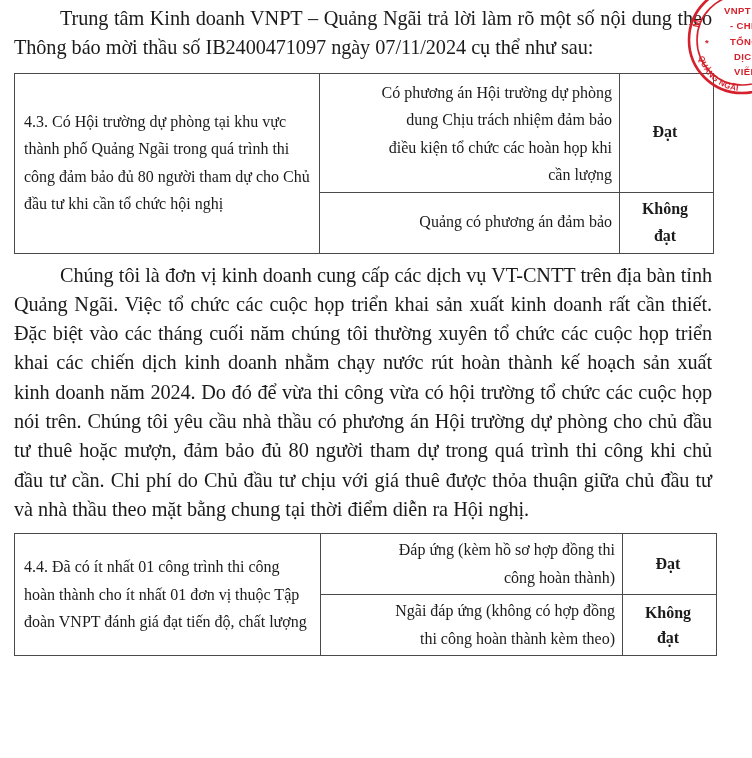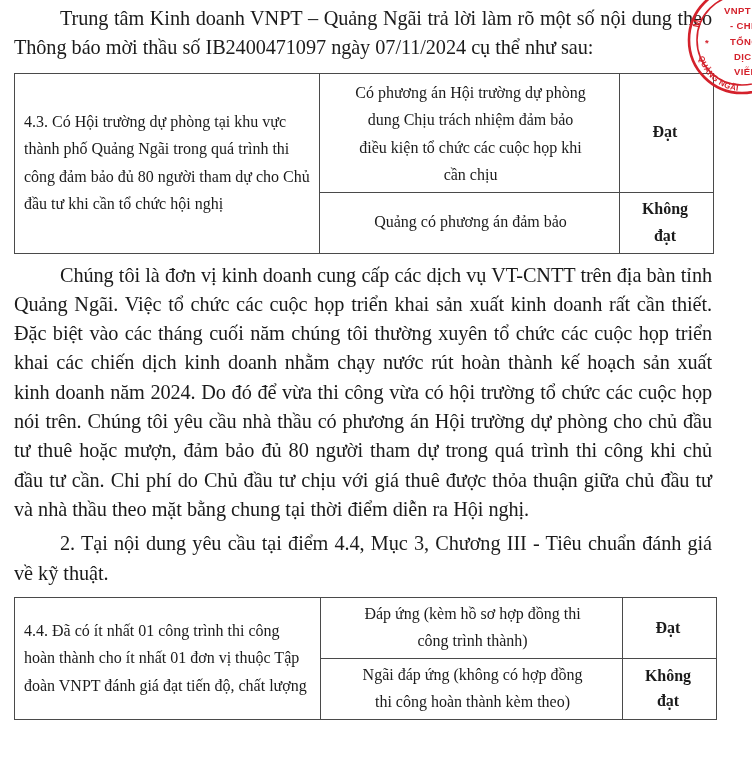--- a/index.html
+++ b/index.html
@@ -48,21 +48,21 @@
     font-size: 16px;
     line-height: 27.5px;
     color: #1b1b1b;
   }
   .crit-table td {
     border: 1.3px solid #4a4a4a;
     vertical-align: middle;
     padding: 2px 7px 3px 9px;
   }
   .crit-table td.c-desc   { text-align: left; }
-  .crit-table td.c-cond   { text-align: center; }
+  .crit-table td.c-cond   { text-align: right; }
   .crit-table td.c-result { text-align: center; font-weight: bold; padding-left: 4px; }
 
   #table-1 {
     margin: 10px 0 0 0;
     width: 699px;
   }
   #table-1 col.col-desc   { width: 305px; }
   #table-1 col.col-cond   { width: 300px; }
   #table-1 col.col-result { width: 94px; }
   #table-1 td.c-desc  { height: 146px; }
@@ -123,55 +123,54 @@
       <col class="col-desc">
         <col class="col-cond">
         <col class="col-result">
     </colgroup>
     <tbody>
       <tr class="row-pass">
         <td class="c-desc" rowspan="2">4.3. Có Hội trường dự phòng tại khu vực thành phố Quảng Ngãi trong quá trình thi công đảm bảo đủ 80 người tham dự cho Chủ đầu tư khi cần tổ chức hội nghị</td>
         <td class="c-cond">
           <span class="cell-line">Có phương án Hội trường dự phòng</span>
           <span class="cell-line">dung Chịu trách nhiệm đảm bảo</span>
-          <span class="cell-line">điều kiện tổ chức các cuộc họp khi</span>
-          <span class="cell-line">cần chịu</span>
+          <span class="cell-line">điều kiện tổ chức các hoàn họp khi</span>
+          <span class="cell-line">cần lượng</span>
         </td>
         <td class="c-result">
           <span class="cell-line">Đạt</span>
         </td>
       </tr>
       <tr class="row-fail">
         <td class="c-cond">
           <span class="cell-line">Quảng có phương án đảm bảo</span>
         </td>
         <td class="c-result">
           <span class="cell-line">Không</span>
           <span class="cell-line">đạt</span>
         </td>
       </tr>
     </tbody>
   </table>
 
   <p class="para indent" id="body-para">Chúng tôi là đơn vị kinh doanh cung cấp các dịch vụ VT-CNTT trên địa bàn tỉnh Quảng Ngãi. Việc tổ chức các cuộc họp triển khai sản xuất kinh doanh rất cần thiết. Đặc biệt vào các tháng cuối năm chúng tôi thường xuyên tổ chức các cuộc họp triển khai các chiến dịch kinh doanh nhằm chạy nước rút hoàn thành kế hoạch sản xuất kinh doanh năm 2024. Do đó để vừa thi công vừa có hội trường tổ chức các cuộc họp nói trên. Chúng tôi yêu cầu nhà thầu có phương án Hội trường dự phòng cho chủ đầu tư thuê hoặc mượn, đảm bảo đủ 80 người tham dự trong quá trình thi công khi chủ đầu tư cần. Chi phí do Chủ đầu tư chịu với giá thuê được thỏa thuận giữa chủ đầu tư và nhà thầu theo mặt bằng chung tại thời điểm diễn ra Hội nghị.</p>
 
-  <p class="para indent" id="sec2-para">2. Tại nội dung yêu cầu tại điểm 4.4, Mục 3, Chương III - Tiêu chuẩn đánh giá về kỹ thuật.</p>
 
   <table class="crit-table" id="table-2">
     <colgroup>
       <col class="col-desc">
         <col class="col-cond">
         <col class="col-result">
     </colgroup>
     <tbody>
       <tr class="row-pass">
         <td class="c-desc" rowspan="2">4.4. Đã có ít nhất 01 công trình thi công hoàn thành cho ít nhất 01 đơn vị thuộc Tập đoàn VNPT đánh giá đạt tiến độ, chất lượng</td>
         <td class="c-cond">
           <span class="cell-line">Đáp ứng (kèm hồ sơ hợp đồng thi</span>
-          <span class="cell-line">công trình thành)</span>
+          <span class="cell-line">công hoàn thành)</span>
         </td>
         <td class="c-result">
           <span class="cell-line">Đạt</span>
         </td>
       </tr>
       <tr class="row-fail">
         <td class="c-cond">
           <span class="cell-line">Ngãi đáp ứng (không có hợp đồng</span>
           <span class="cell-line">thi công hoàn thành kèm theo)</span>
         </td>

